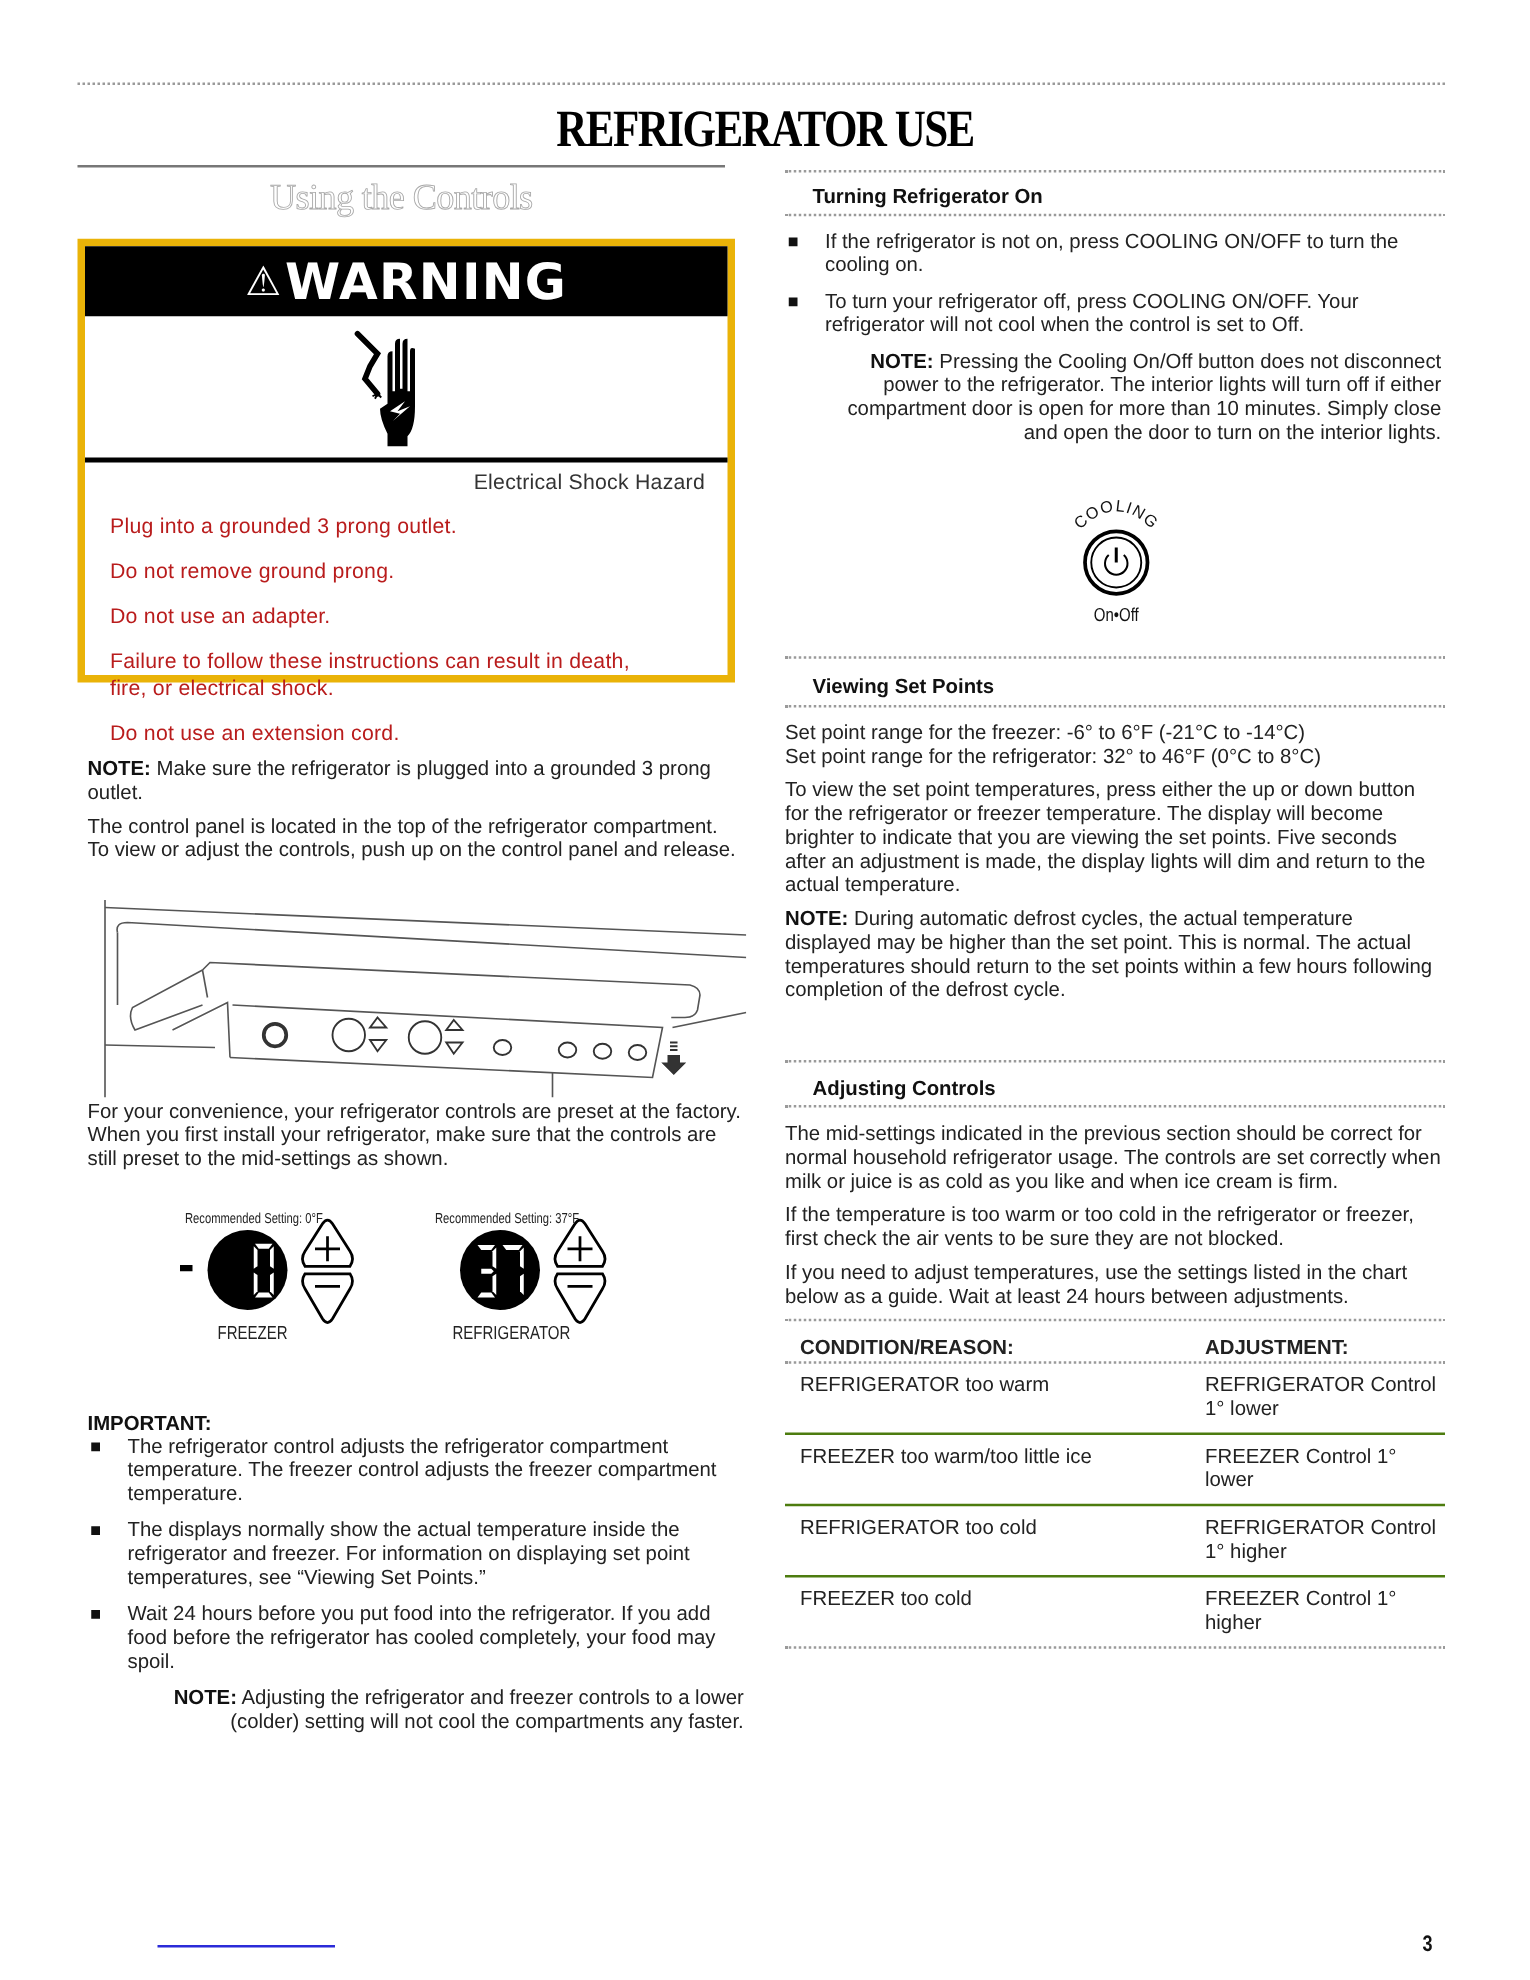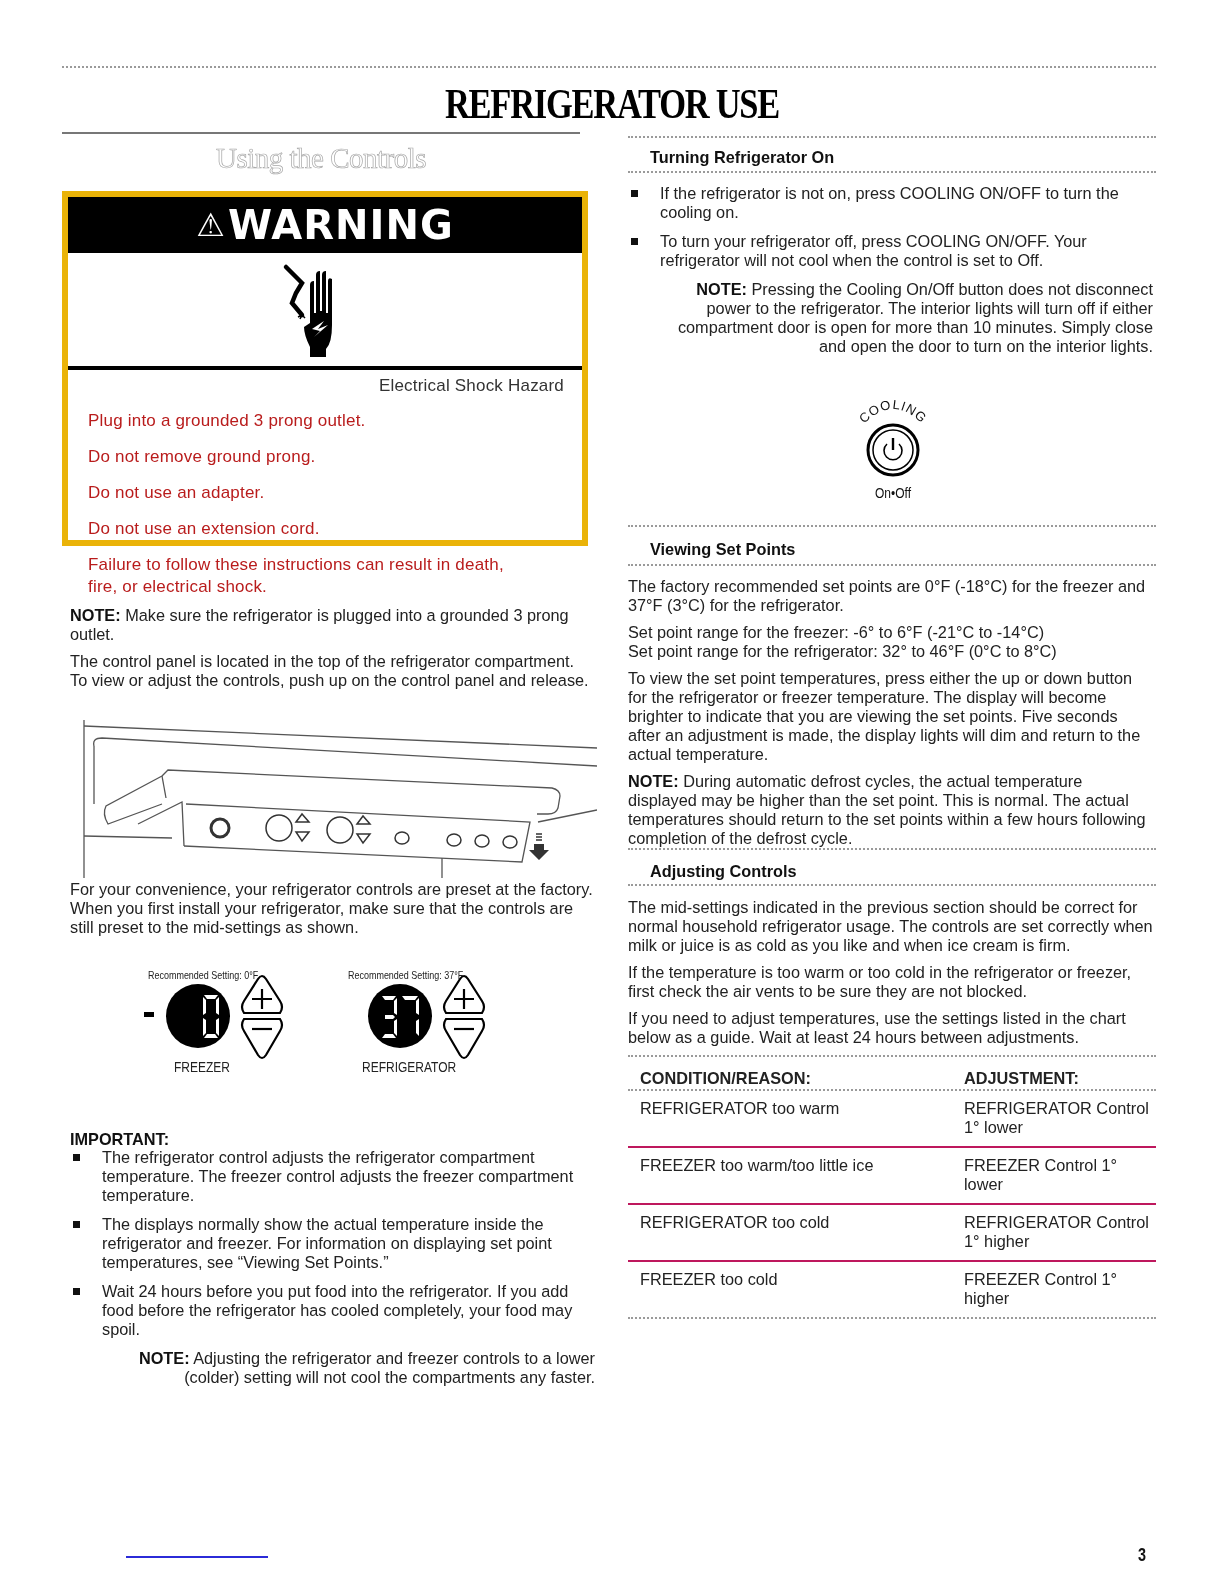--- a/index.html
+++ b/index.html
@@ -75,21 +75,21 @@
 
   #r-rule5 { left: 628px; top: 848px; width: 528px; }
   #adjusting-head { top: 862px; }
   #r-rule6 { left: 628px; top: 884px; width: 528px; }
   #adjusting-text { top: 898px; }
 
   #r-rule7 { left: 628px; top: 1055px; width: 528px; }
   #adjust-table { position: absolute; left: 628px; top: 1063px; width: 528px; }
   .tbl-head { display: flex; height: 28px; border-bottom: 2px dotted #9a9a9a; }
   .tbl-head div { font-weight: bold; font-size: 16.3px; padding-top: 6px; }
-  .tbl-row { display: flex; border-bottom: 2px solid #be185d; height: 57px; padding-top: 8px; }
+  .tbl-row { display: flex; border-bottom: 2px solid #4d7c0f; height: 57px; padding-top: 8px; }
   .tbl-row:last-child { border-bottom: 2px dotted #9a9a9a; }
   .col-cond { width: 336px; padding-left: 12px; font-size: 16.3px; line-height: 19px; color: #222; }
   .col-adj { width: 190px; font-size: 16.3px; line-height: 19px; color: #222; }
 
   #page-number { position: absolute; left: 1137px; top: 1545px; font-family: "Liberation Sans", sans-serif; font-weight: bold; font-size: 18px; transform: scaleX(0.8); }
   #footer-link-line { position: absolute; left: 126px; top: 1556px; width: 142px; height: 0; border-top: 2px solid #2b2bd8; }
 </style>
 </head>
 <body>
 
@@ -109,22 +109,22 @@
       <path d="M22 52 l-4 2 M22 52 l-2 4 M22 52 l3 3" stroke="#000" stroke-width="1.5"></path>
       <path d="M30 60 L30 22 Q30 18 34 18 L34 50 L36 50 L36 12 Q36 8 40 8 L40 48 L42 48 L42 12 Q42 8 46 8 L46 50 L48 50 L48 18 Q48 14 52 16 L52 62 Q52 80 46 86 L46 94 L30 94 L30 84 Q24 72 24 64 Z" fill="#000"></path>
       <path d="M32 66 L44 58 L38 66 L48 62 L34 74 L40 68 Z" fill="#fff"></path>
     </svg>
   </div>
   <div id="warning-body">
     <div id="hazard-title">Electrical Shock Hazard</div>
     <div class="hazard-line">Plug into a grounded 3 prong outlet.</div>
     <div class="hazard-line">Do not remove ground prong.</div>
     <div class="hazard-line">Do not use an adapter.</div>
+    <div class="hazard-line" style="padding-right:30px;">Failure to follow these instructions can result in death, fire, or electrical shock.</div>
     <div class="hazard-line">Do not use an extension cord.</div>
-    <div class="hazard-line" style="padding-right:30px;">Failure to follow these instructions can result in death, fire, or electrical shock.</div>
   </div>
 </div>
 
 <div class="left-col body-text" id="left-notes">
   <p class="para"><b>NOTE:</b><span> Make sure the refrigerator is plugged into a grounded 3 prong outlet.</span></p>
   <p class="para">The control panel is located in the top of the refrigerator compartment. To view or adjust the controls, push up on the control panel and release.</p>
 </div>
 
 <svg id="panel-drawing" viewBox="0 0 515 160">
   <g fill="none" stroke="#555" stroke-width="1.3">
@@ -239,21 +239,20 @@
       <path d="M45 46 L45 58" stroke="#000" stroke-width="2.4"></path>
     </g>
   </svg>
   <div style="position:absolute; left:0; width:90px; top:92px; text-align:center; font-size:15px; transform:scaleX(0.8);">On•Off</div>
 </div>
 
 <div class="dotted-rule" id="r-rule3"></div>
 <div class="sec-head" id="viewing-head">Viewing Set Points</div>
 <div class="dotted-rule" id="r-rule4"></div>
 <div class="right-col body-text" id="viewing-text">
-  <p class="para">The factory recommended set points are 0°F (-18°C) for the freezer and 37°F (3°C) for the refrigerator.</p>
   <p>Set point range for the freezer: -6° to 6°F (-21°C to -14°C)</p>
   <p class="para">Set point range for the refrigerator: 32° to 46°F (0°C to 8°C)</p>
   <p class="para">To view the set point temperatures, press either the up or down button for the refrigerator or freezer temperature. The display will become brighter to indicate that you are viewing the set points. Five seconds after an adjustment is made, the display lights will dim and return to the actual temperature.</p>
   <p class="para"><b>NOTE:</b><span> During automatic defrost cycles, the actual temperature displayed may be higher than the set point. This is normal. The actual temperatures should return to the set points within a few hours following completion of the defrost cycle.</span></p>
 </div>
 
 <div class="dotted-rule" id="r-rule5"></div>
 <div class="sec-head" id="adjusting-head">Adjusting Controls</div>
 <div class="dotted-rule" id="r-rule6"></div>
 <div class="right-col body-text" id="adjusting-text">

